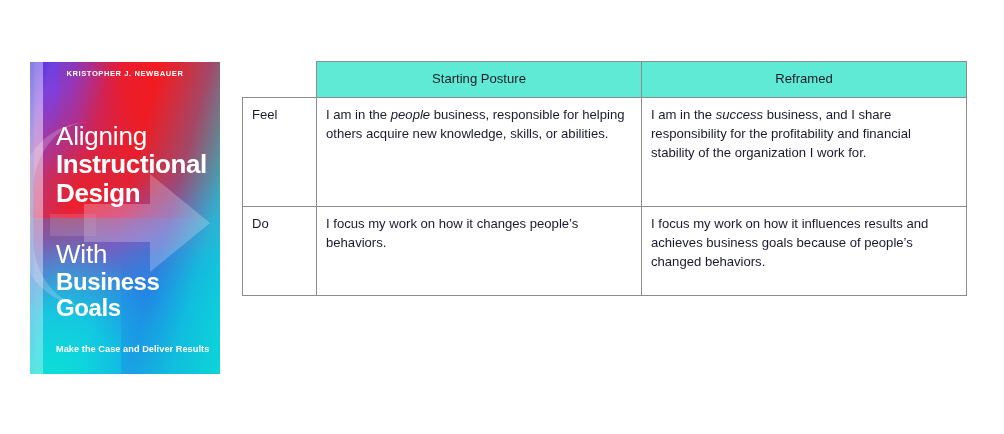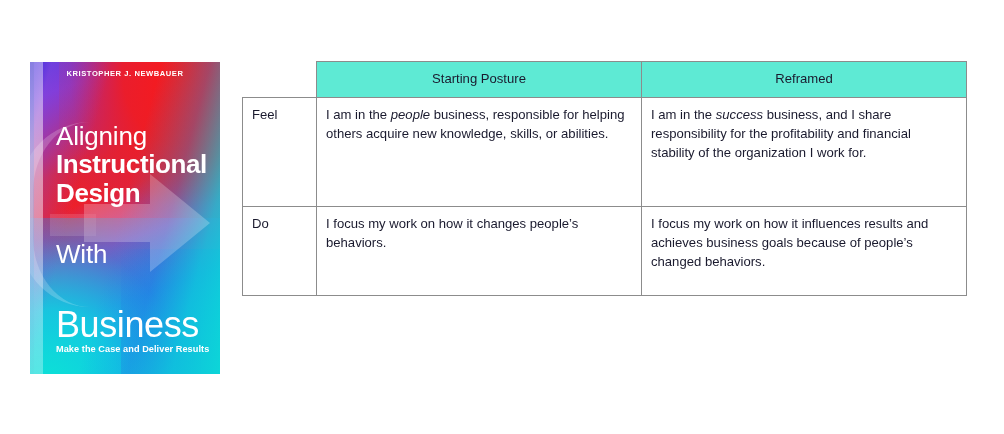--- a/index.html
+++ b/index.html
@@ -170,25 +170,24 @@
   #cover-sub-line1 {
     color: #ffffff;
     font-size: 26px;
     font-weight: 300;
     line-height: 1.1;
     letter-spacing: -0.2px;
   }
   #cover-sub-line2,
   #cover-sub-line3 {
     color: #ffffff;
-    font-size: 36px;
-    font-weight: normal;
+    font-size: 24px;
+    font-weight: bold;
     line-height: 1.12;
     letter-spacing: -0.4px;
-    margin-top: 36px;
   }
   #cover-tagline {
     position: absolute;
     left: 26px;
     right: 8px;
     top: 282px;
     color: #ffffff;
     font-size: 9.2px;
     font-weight: bold;
     letter-spacing: 0.05px;

